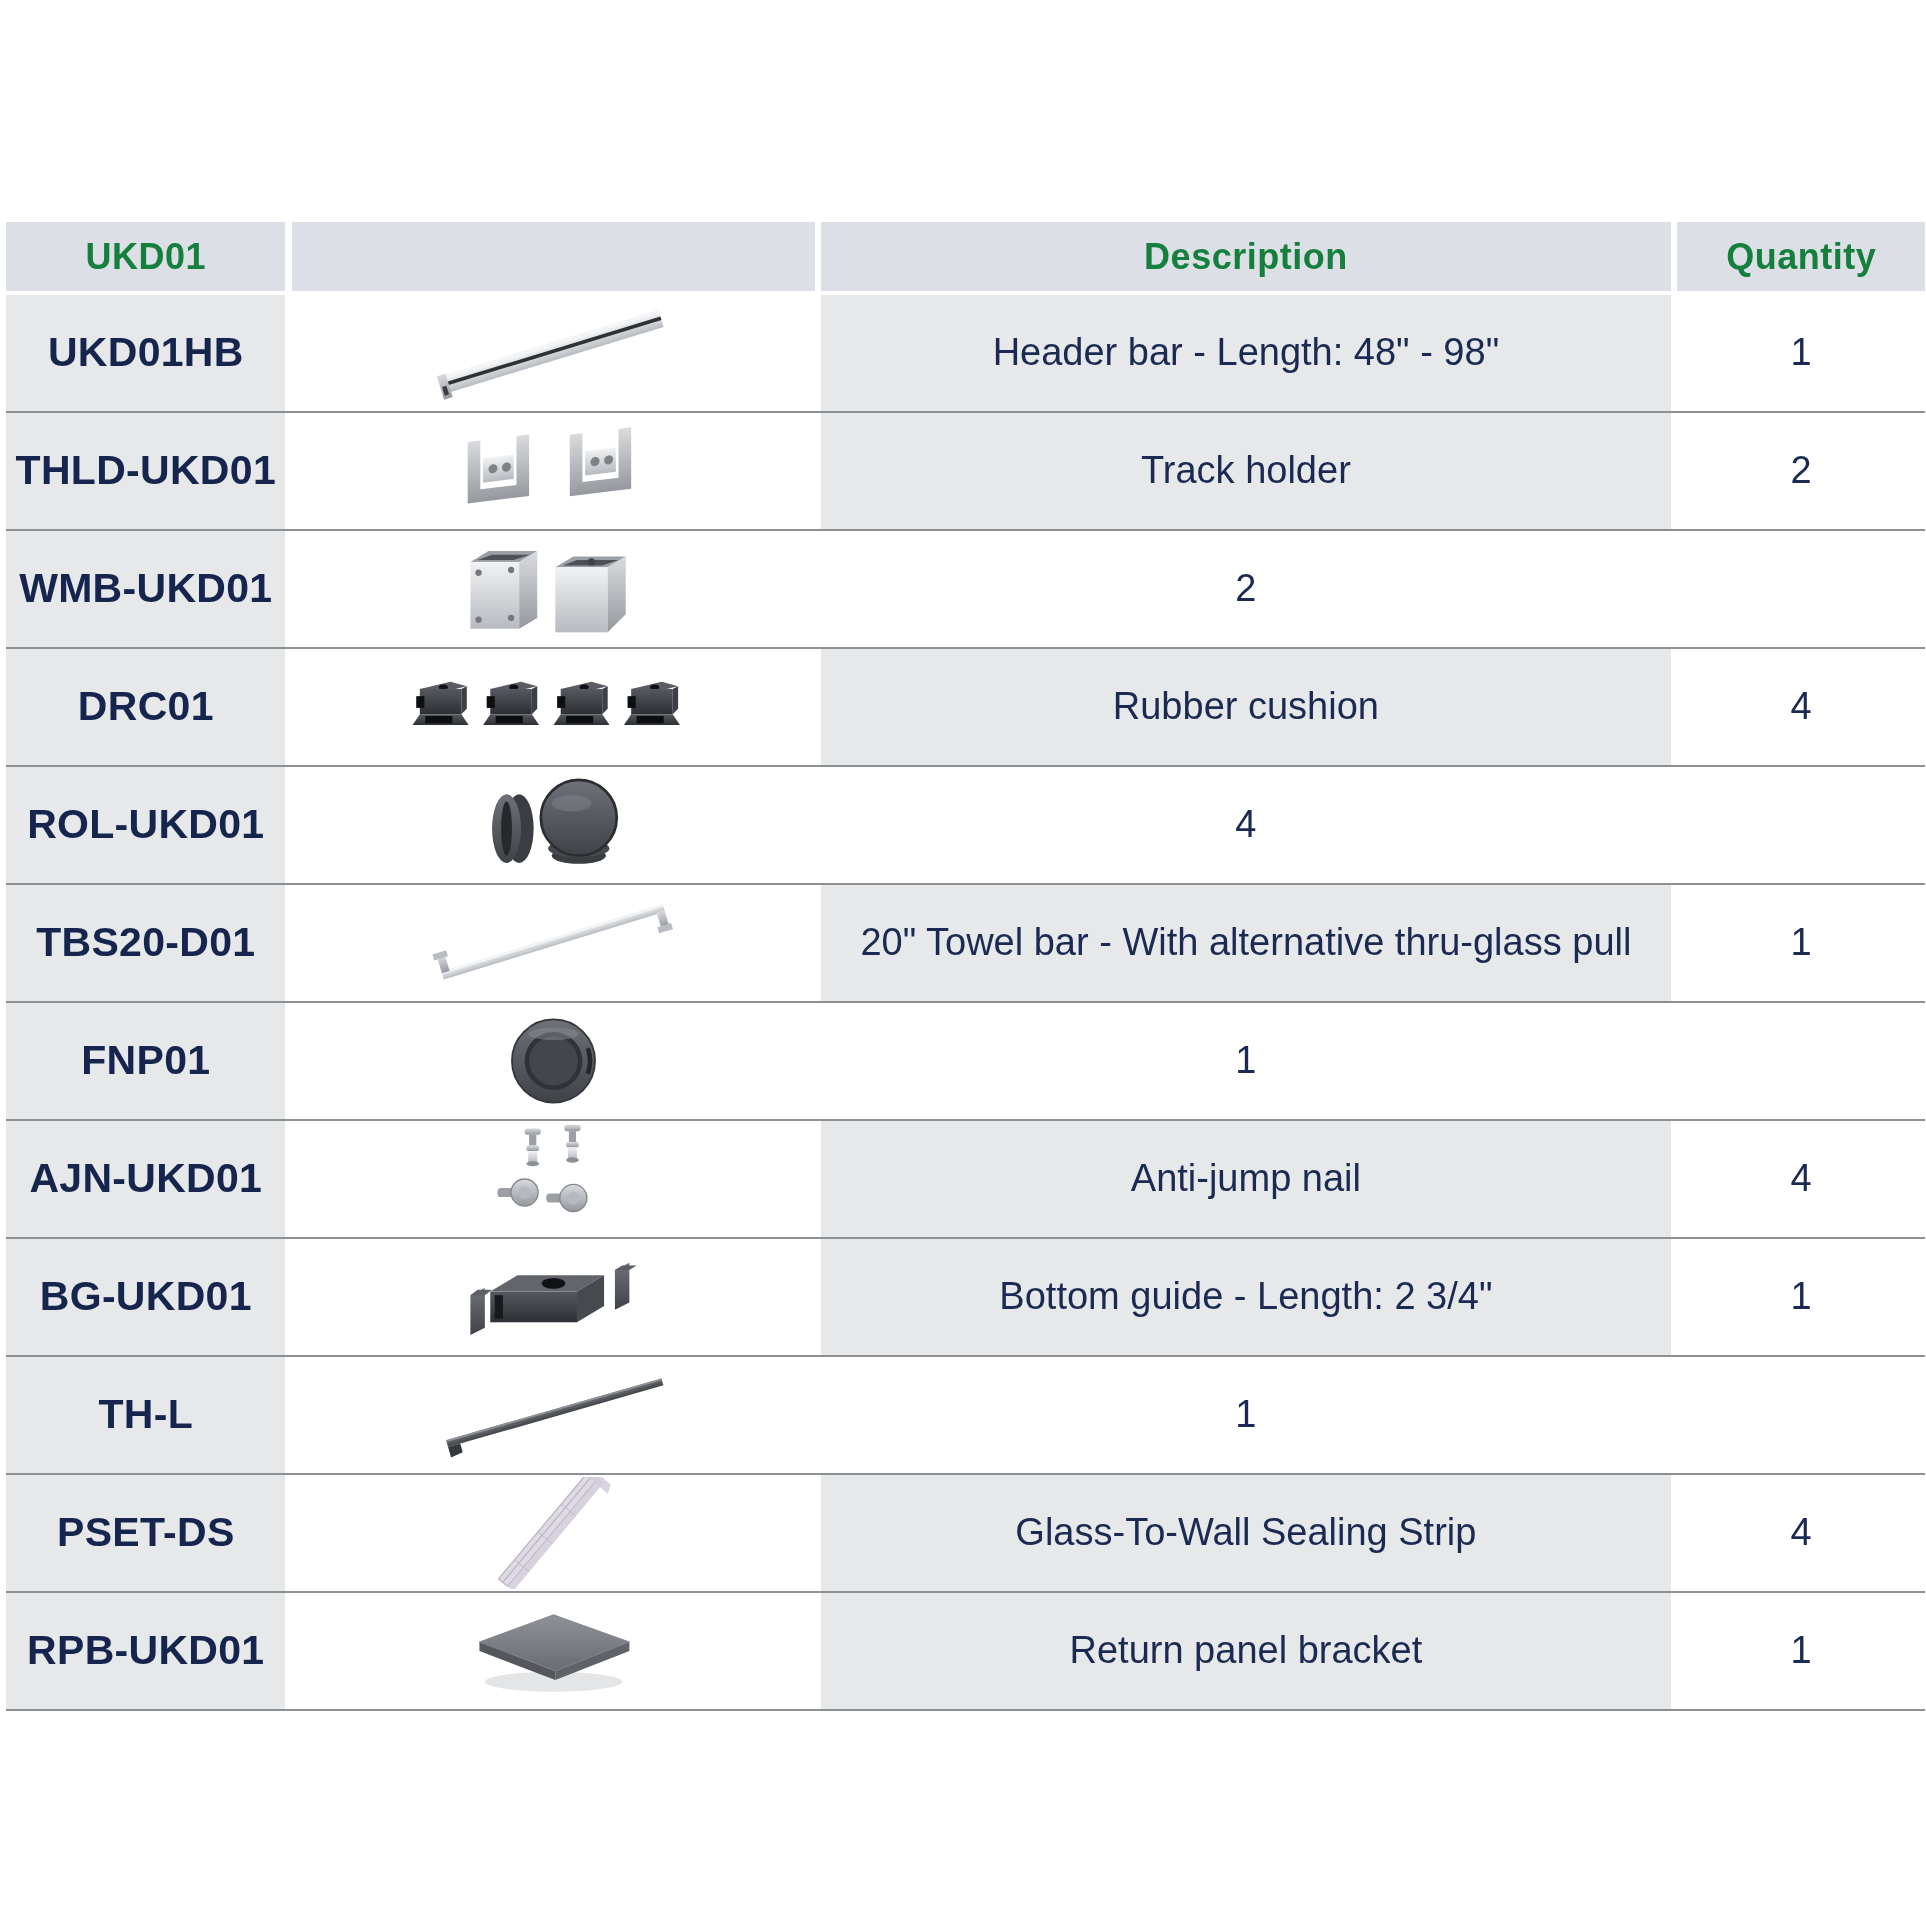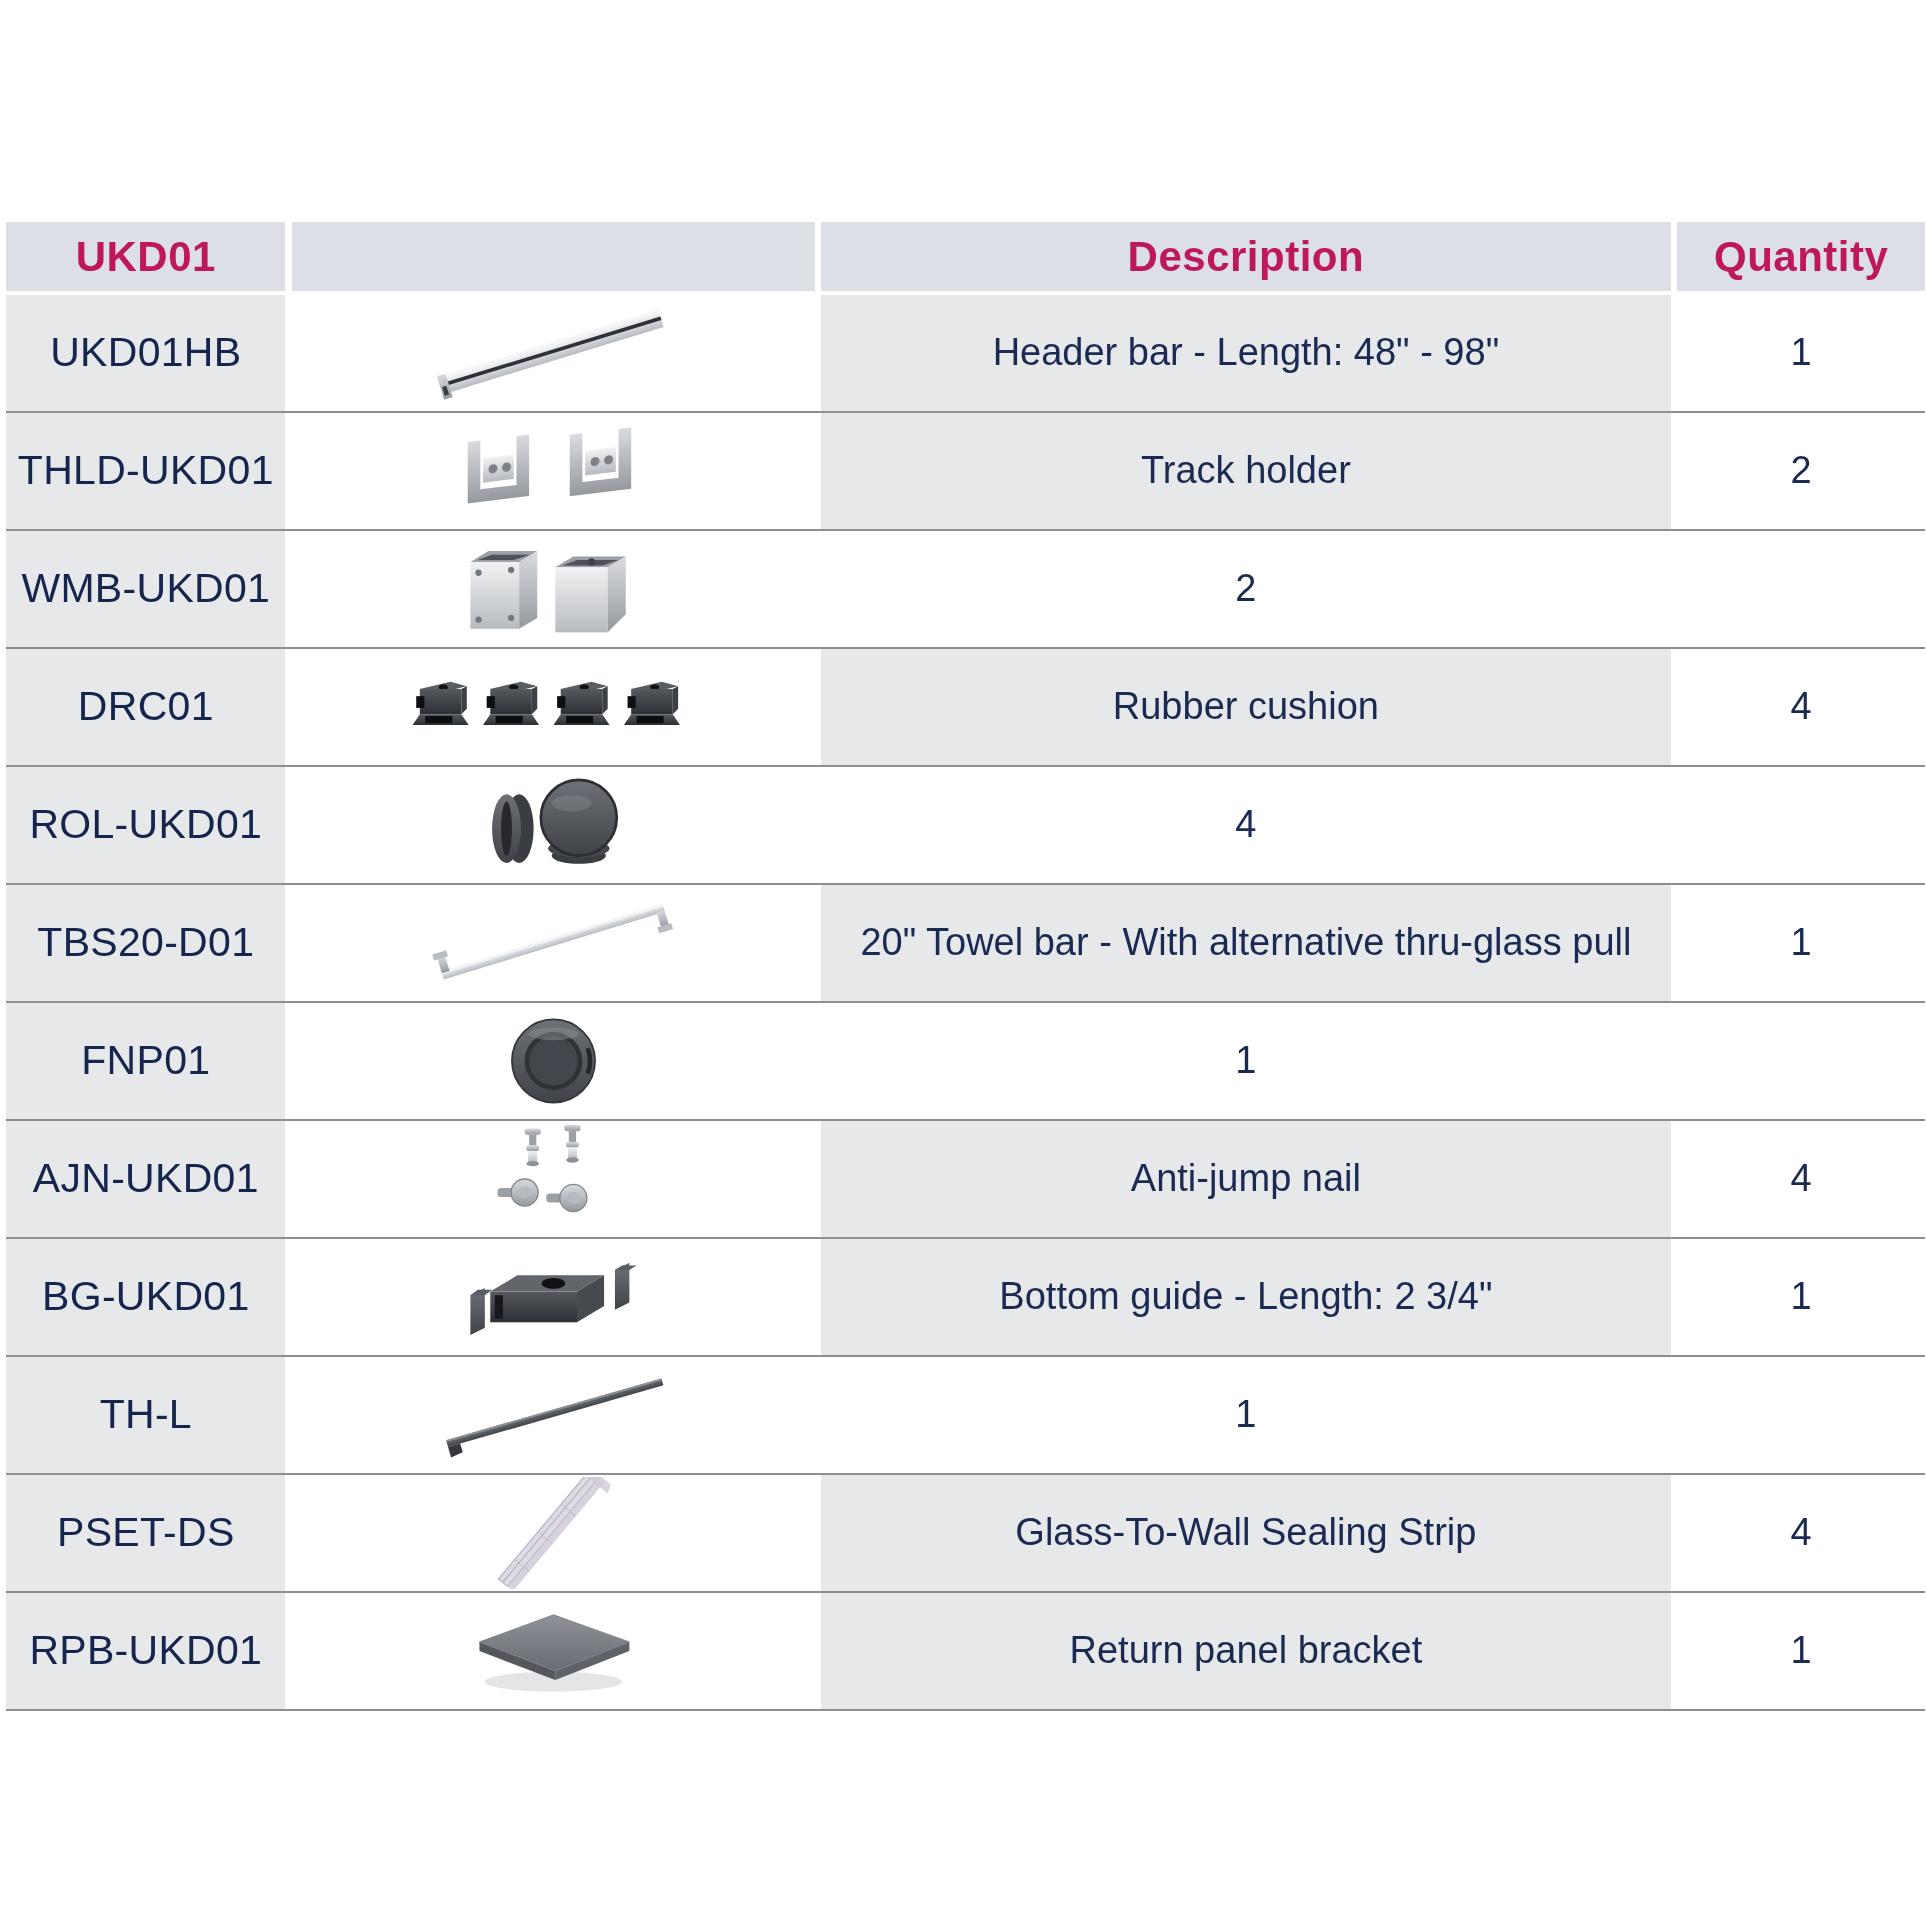--- a/index.html
+++ b/index.html
@@ -31,28 +31,28 @@
   .cell {
     display:flex;
     align-items:center;
     justify-content:center;
     overflow:visible;
   }
   .hdr-cell { background:#dcdfe5; }
   .code-cell, .desc-cell { background:#e7e8ea; }
   .img-cell, .qty-cell { background:#ffffff; }
   .hdr-text {
-    color:#be185d;
+    color:#15803d;
     font-weight:bold;
-    font-size:42px;
+    font-size:36px;
     letter-spacing:0.5px;
   }
   .code-text {
     color:#15254e;
-    font-weight:normal;
+    font-weight:bold;
     font-size:41px;
     letter-spacing:0.3px;
   }
   .desc-text, .qty-text {
     color:#1a2a52;
     font-weight:normal;
     font-size:38px;
   }
   .img-cell svg { display:block; }
   .defs-holder { position:absolute; width:0; height:0; overflow:hidden; }

